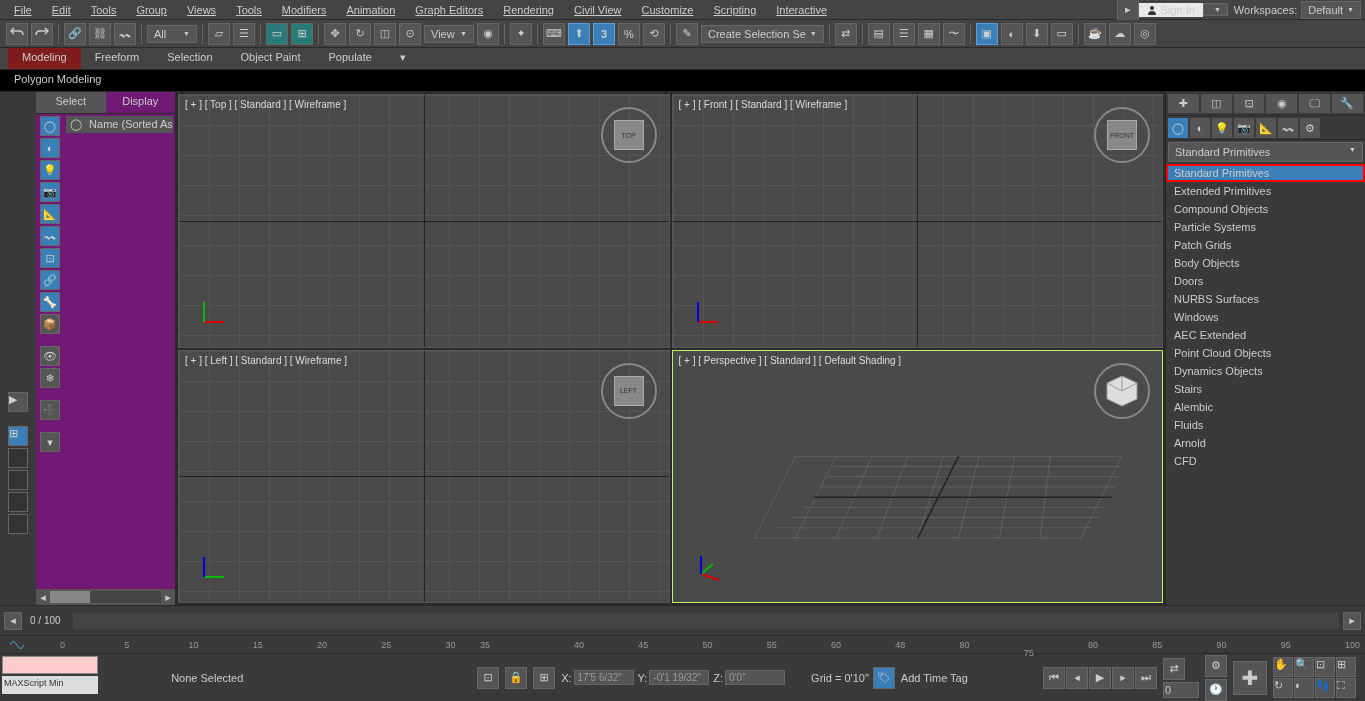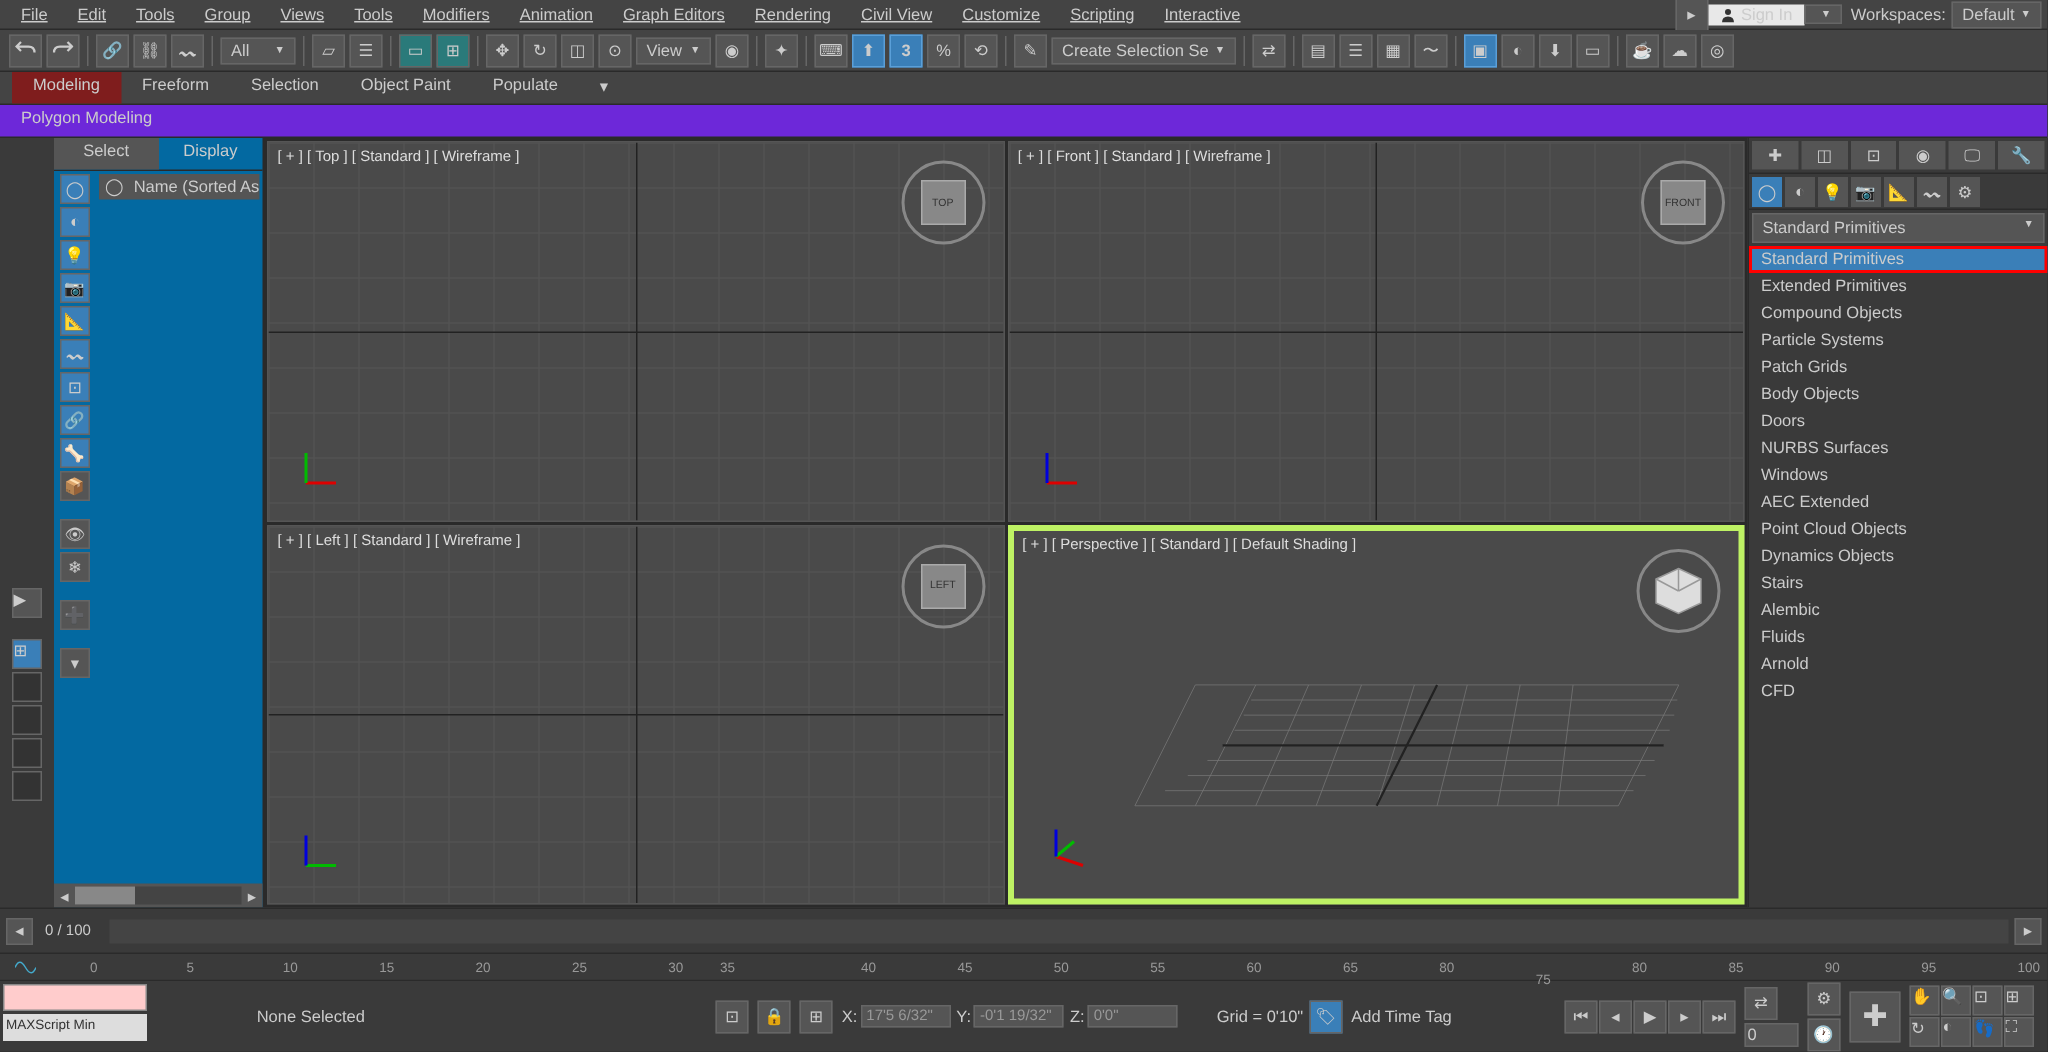--- a/index.html
+++ b/index.html
@@ -13,43 +13,43 @@
 .toolbar{height:28px;background:#444;display:flex;align-items:center;gap:3px;padding:2px 6px;border-bottom:1px solid #2a2a2a}
 .tb-btn{width:22px;height:22px;background:#555;border:1px solid #666;display:flex;align-items:center;justify-content:center;cursor:pointer}
 .tb-btn.active{background:#3a7fb8;border-color:#5a9fd8}
 .tb-btn.teal{background:#2a7a7a}
 .tb-sep{width:1px;height:20px;background:#666;margin:0 2px}
 .tb-sel{background:#555;border:1px solid #666;padding:2px 6px;min-width:50px;display:flex;align-items:center;justify-content:space-between}
 .tb-sel::after{content:"▼";font-size:7px;margin-left:4px}
 .ribbon{height:22px;background:#444;display:flex;border-bottom:1px solid #2a2a2a}
 .ribbon .tab{padding:3px 14px;cursor:pointer}
 .ribbon .tab.active{background:#7f1d1d}
-.ribbon2{height:22px;background:#6d28d9;display:flex;border-bottom:1px solid #2a2a2a}
+.ribbon2{height:22px;background:#000000;display:flex;border-bottom:1px solid #2a2a2a}
 .ribbon2 .tab{padding:3px 14px;cursor:pointer}
 .workspace{flex:1;display:flex;min-height:0}
 .leftbar{width:36px;background:#3a3a3a;display:flex;flex-direction:column;align-items:center;padding-top:300px;gap:2px}
 .lb-btn{width:20px;height:20px;background:#555;border:1px solid #666}
 .lb-btn.dark{background:#333}
-.scene-explorer{width:140px;background:#0369a1;display:flex;flex-direction:column;border-right:1px solid #2a2a2a}
+.scene-explorer{width:140px;background:#701a75;display:flex;flex-direction:column;border-right:1px solid #2a2a2a}
 .se-tabs{height:22px;display:flex;border-bottom:1px solid #2a2a2a}
 .se-tabs .tab{flex:1;text-align:center;padding:3px;cursor:pointer}
 .se-tabs .tab.active{background:#555}
 .se-body{flex:1;display:flex}
 .se-icons{width:28px;display:flex;flex-direction:column;align-items:center;gap:2px;padding-top:2px}
 .se-ico{width:20px;height:20px;background:#555;border:1px solid #666;display:flex;align-items:center;justify-content:center}
 .se-ico.active{background:#3a7fb8}
 .se-list{flex:1;padding:2px;overflow:hidden}
 .se-header{background:#555;padding:2px 4px;font-size:10px;white-space:nowrap;overflow:hidden}
 .se-scroll{height:16px;background:#555;display:flex;align-items:center;margin-top:auto}
 .se-scroll .arrow{width:14px;text-align:center;cursor:pointer}
 .se-scroll .track{flex:1;background:#444;height:12px;position:relative}
 .se-scroll .thumb{position:absolute;left:0;width:40px;height:12px;background:#888}
 .viewports{flex:1;display:grid;grid-template-columns:1fr 1fr;grid-template-rows:1fr 1fr;gap:2px;padding:2px;background:#2a2a2a;min-height:0}
 .viewport{background:#4a4a4a;position:relative;border:1px solid #555;overflow:hidden}
-.viewport.active{border:4px solid #bef264}
+.viewport.active{border:1px solid #bef264}
 .vp-label{position:absolute;top:4px;left:6px;font-size:10px;color:#ddd;z-index:2}
 .grid{position:absolute;inset:0;background-image:linear-gradient(#555 1px,transparent 1px),linear-gradient(90deg,#555 1px,transparent 1px);background-size:30px 30px}
 .grid::before{content:"";position:absolute;left:50%;top:0;bottom:0;width:1px;background:#222}
 .grid::after{content:"";position:absolute;top:50%;left:0;right:0;height:1px;background:#222}
 .axis{position:absolute;bottom:20px;left:20px;width:30px;height:30px;z-index:2}
 .viewcube{position:absolute;top:10px;right:10px;width:60px;height:60px;z-index:2;display:flex;align-items:center;justify-content:center}
 .cube-face{width:30px;height:30px;background:#888;border:1px solid #aaa;display:flex;align-items:center;justify-content:center;font-size:7px;color:#333}
 .cube-ring{position:absolute;width:56px;height:56px;border:2px solid #888;border-radius:50%}
 .persp-grid{position:absolute;inset:0;display:flex;align-items:center;justify-content:center}
 .rightpanel{width:200px;background:#3a3a3a;display:flex;flex-direction:column;border-left:1px solid #2a2a2a}
@@ -391,21 +391,21 @@
     <span class="tick" style="left: 252.75px;">15</span>
     <span class="tick" style="left: 317px;">20</span>
     <span class="tick" style="left: 381.25px;">25</span>
     <span class="tick" style="left: 445.5px;">30</span>
     <span class="tick" style="left: 480px;">35</span>
     <span class="tick" style="left: 574px;">40</span>
     <span class="tick" style="left: 638.25px;">45</span>
     <span class="tick" style="left: 702.5px;">50</span>
     <span class="tick" style="left: 766.75px;">55</span>
     <span class="tick" style="left: 831px;">60</span>
-    <span class="tick" style="left: 895.25px;">65</span>
+    <span class="tick" style="left: 895.25px;">48</span>
     <span class="tick" style="left: 959.5px;">80</span>
     <span class="tick" style="left: 1023.75px; margin-top: 16px;">75</span>
     <span class="tick" style="left: 1088px;">80</span>
     <span class="tick" style="left: 1152.25px;">85</span>
     <span class="tick" style="left: 1216.5px;">90</span>
     <span class="tick" style="left: 1280.75px;">95</span>
     <span class="tick" style="left: 1345px;">100</span>
   </div>
 
 <div class="statusbar">

